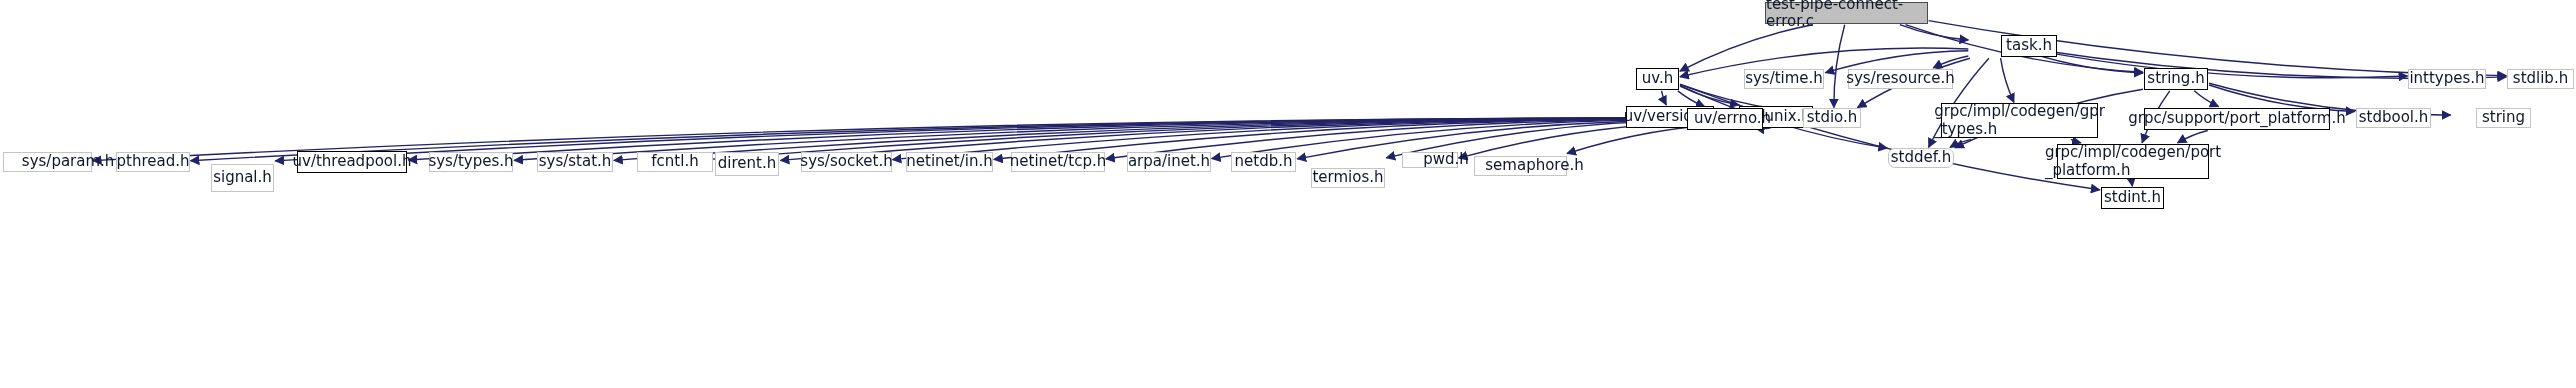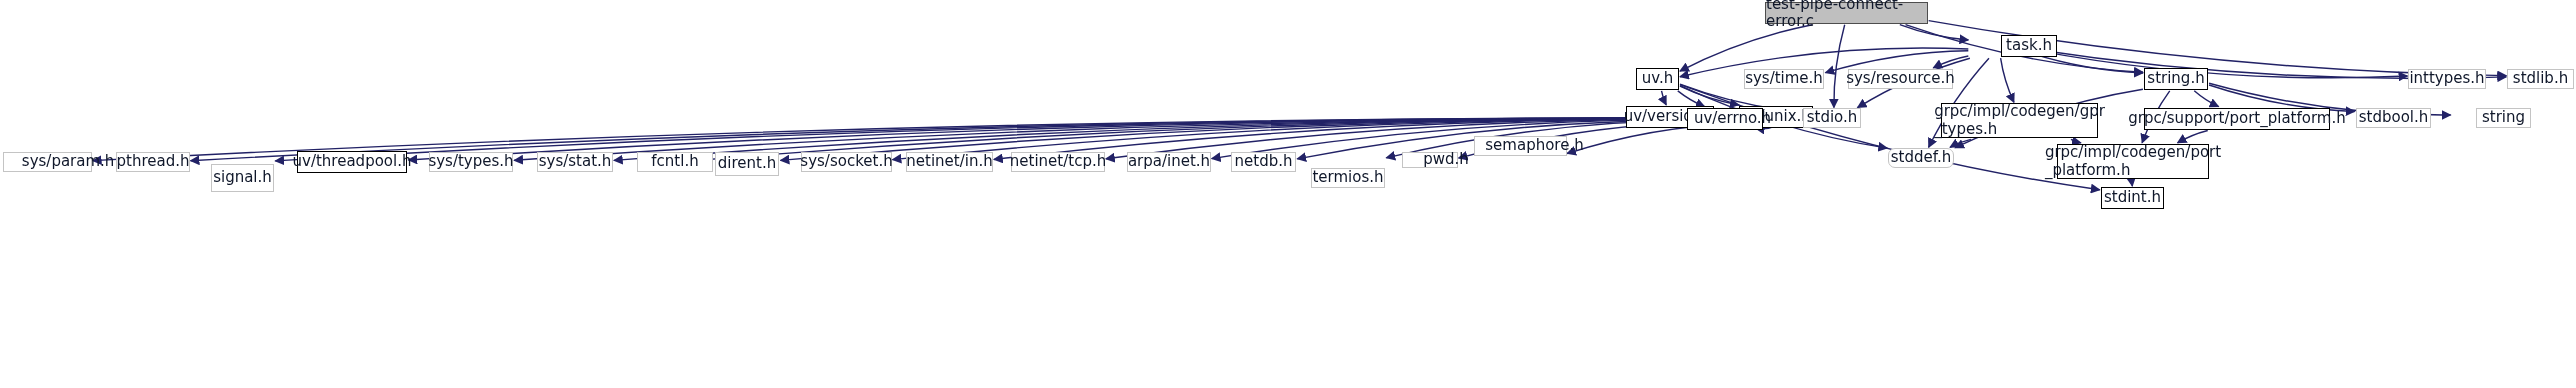--- a/index.html
+++ b/index.html
@@ -136,17 +136,17 @@
       <div class="node" style="left: 537px; top: 152px; width: 76px; height: 20px;">sys/stat.h</div>
       <div class="node" style="left: 637px; top: 152px; width: 76px; height: 20px;">fcntl.h</div>
       <div class="node" style="left: 715px; top: 152px; width: 64px; height: 24px;">dirent.h</div>
       <div class="node" style="left: 801px; top: 152px; width: 91px; height: 20px;">sys/socket.h</div>
       <div class="node" style="left: 906px; top: 152px; width: 87px; height: 20px;">netinet/in.h</div>
       <div class="node" style="left: 1011px; top: 152px; width: 94px; height: 20px;">netinet/tcp.h</div>
       <div class="node" style="left: 1127px; top: 152px; width: 84px; height: 20px;">arpa/inet.h</div>
       <div class="node" style="left: 1231px; top: 152px; width: 65px; height: 20px;">netdb.h</div>
       <div class="node" style="left: 1311px; top: 168px; width: 74px; height: 20px;">termios.h</div>
       <div class="node" style="left: 1402px; top: 152px; width: 56px; height: 16px; padding-left: 32px;">pwd.h</div>
-      <div class="node" style="left: 1474px; top: 136px; width: 93px; height: 20px; padding-left: 28px;">semaphore.h</div>
+      <div class="node" style="left: 1474px; top: 156px; width: 93px; height: 20px; padding-left: 28px;">semaphore.h</div>
     </div>
 
 </div>
 
 
 </body></html>

